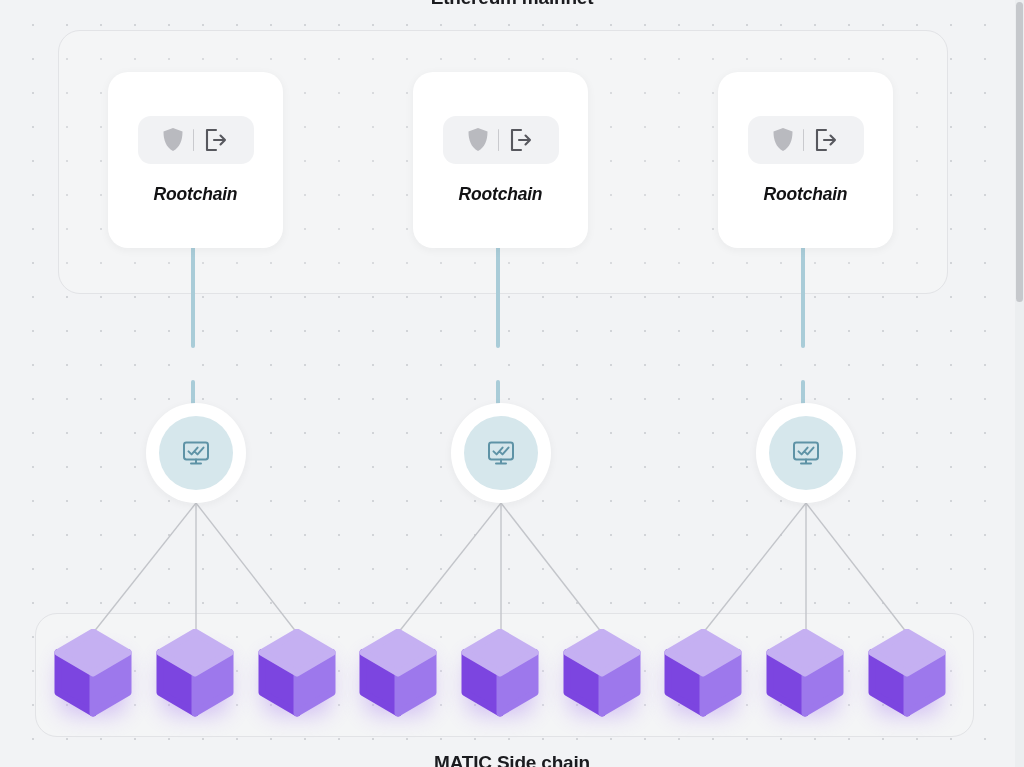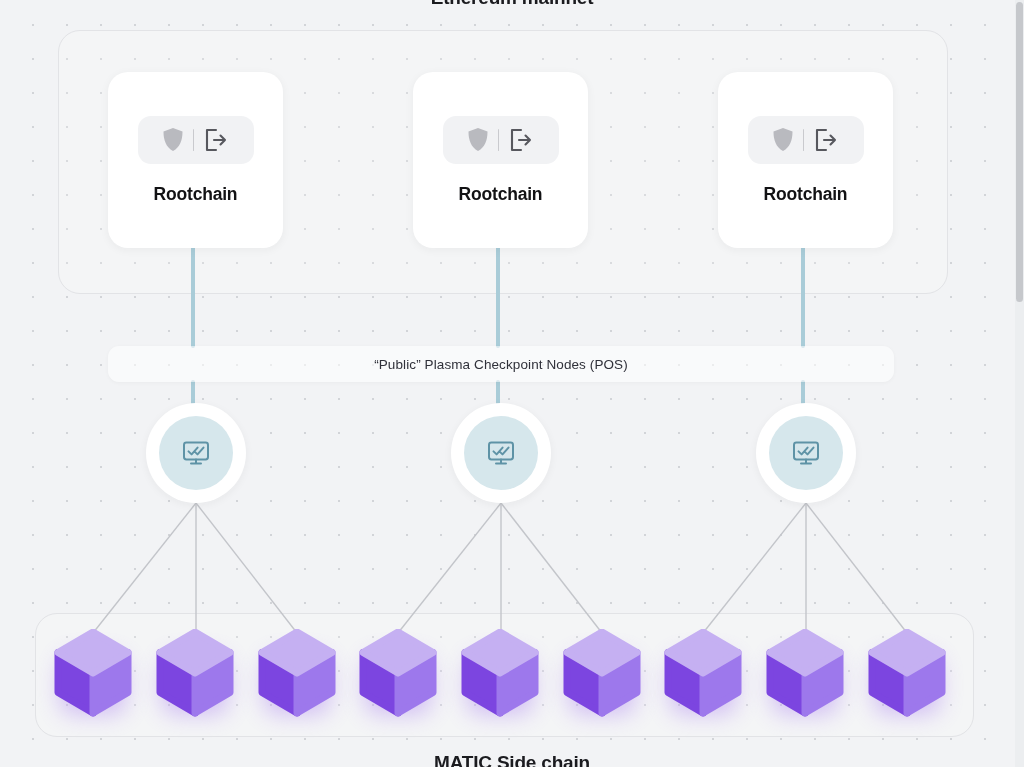--- a/index.html
+++ b/index.html
@@ -54,20 +54,21 @@
     width: 175px;
     height: 176px;
     background: #ffffff;
     border-radius: 20px;
     box-shadow: 0 2px 10px rgba(30,30,40,0.05);
     display: flex;
     flex-direction: column;
     align-items: center;
     justify-content: center;
     top: 72px;
+    font-style: italic;
   }
   .rootchain-icon-pill {
     width: 116px;
     height: 48px;
     background: #f1f2f4;
     border-radius: 13px;
     display: flex;
     align-items: center;
     justify-content: center;
     gap: 9px;
@@ -241,23 +242,20 @@
           <div class="pill-divider"></div>
           <svg width="26" height="26" viewBox="0 0 26 26">
             <path d="M13 3 H4 V23 H13" fill="none" stroke="#57585e" stroke-width="2.1" stroke-linecap="round" stroke-linejoin="round"></path>
             <path d="M11 13 H22 M17.5 8.5 L22 13 L17.5 17.5" fill="none" stroke="#57585e" stroke-width="2.1" stroke-linecap="round" stroke-linejoin="round"></path>
           </svg>
         </div>
         <div class="rootchain-label">Rootchain</div>
       </div>
     </div>
 
-  <div id="checkpoint-bar">
-    <span id="checkpoint-bar-label">“Public” Plasma Checkpoint Nodes (POS)</span>
-  </div>
 
   <div id="checkpoint-nodes-layer">
       <div class="checkpoint-node" style="left: 146px;">
         <div class="checkpoint-node-inner" style="background: rgb(214, 231, 236);">
           <svg width="28" height="26" viewBox="0 0 28 26">
             <rect x="2" y="2.5" width="24" height="17" rx="2.4" fill="none" stroke="#5e93a6" stroke-width="2"></rect>
             <path d="M14 19.5 V23 M9 23.4 H19" fill="none" stroke="#5e93a6" stroke-width="2" stroke-linecap="round"></path>
             <path d="M6.5 11.4 L9.6 14.4 L15.6 7.6 M12.4 11.4 L15.5 14.4 L21.5 7.6" fill="none" stroke="#5e93a6" stroke-width="2" stroke-linecap="round" stroke-linejoin="round"></path>
           </svg>
         </div>

